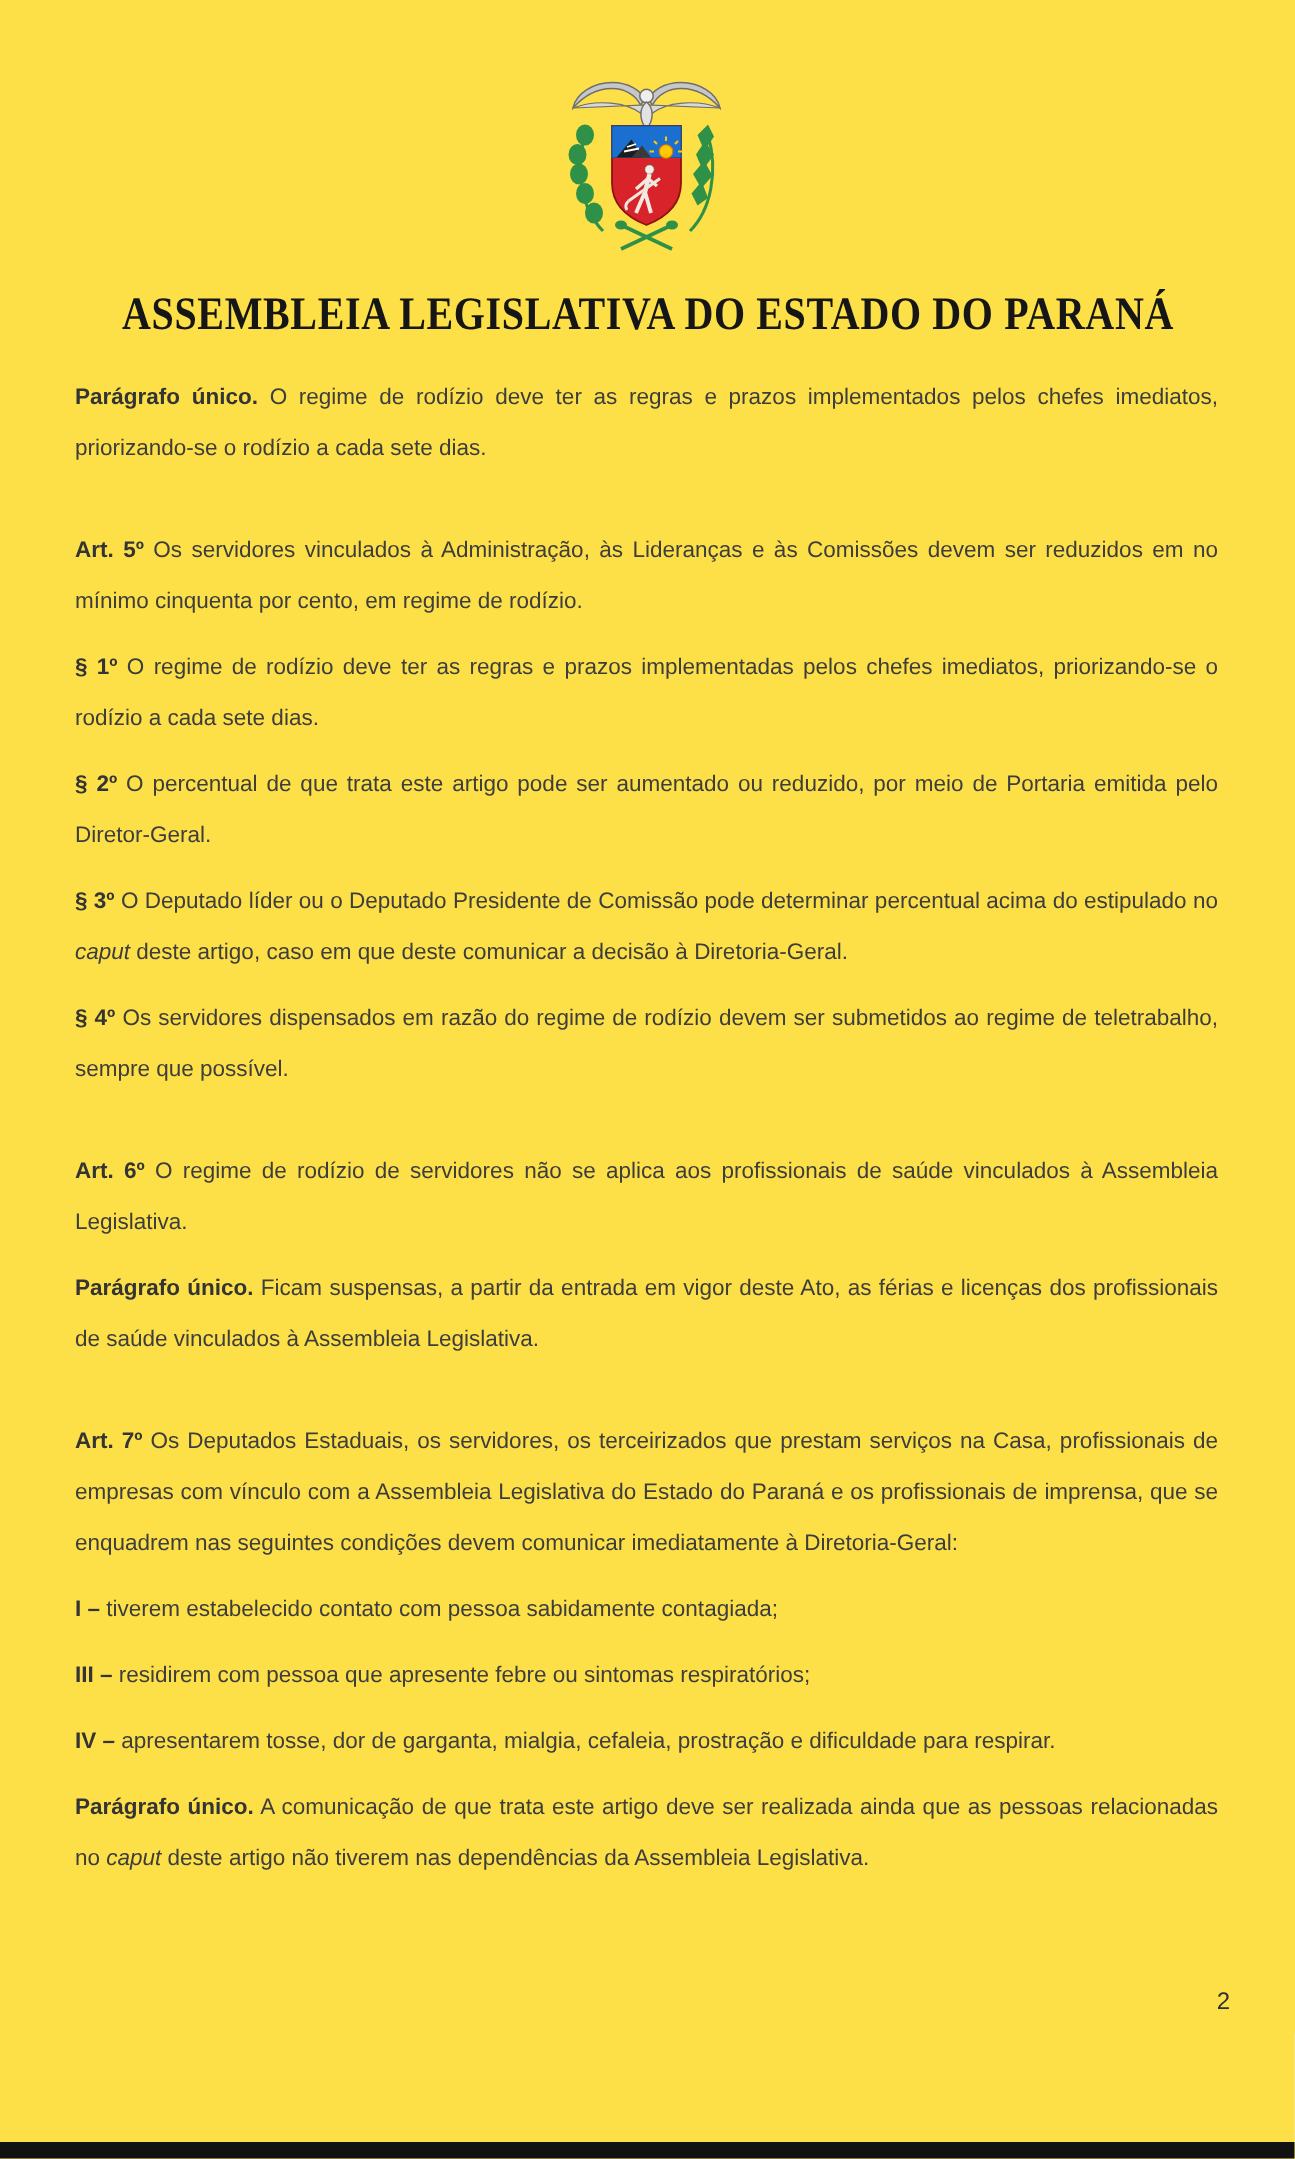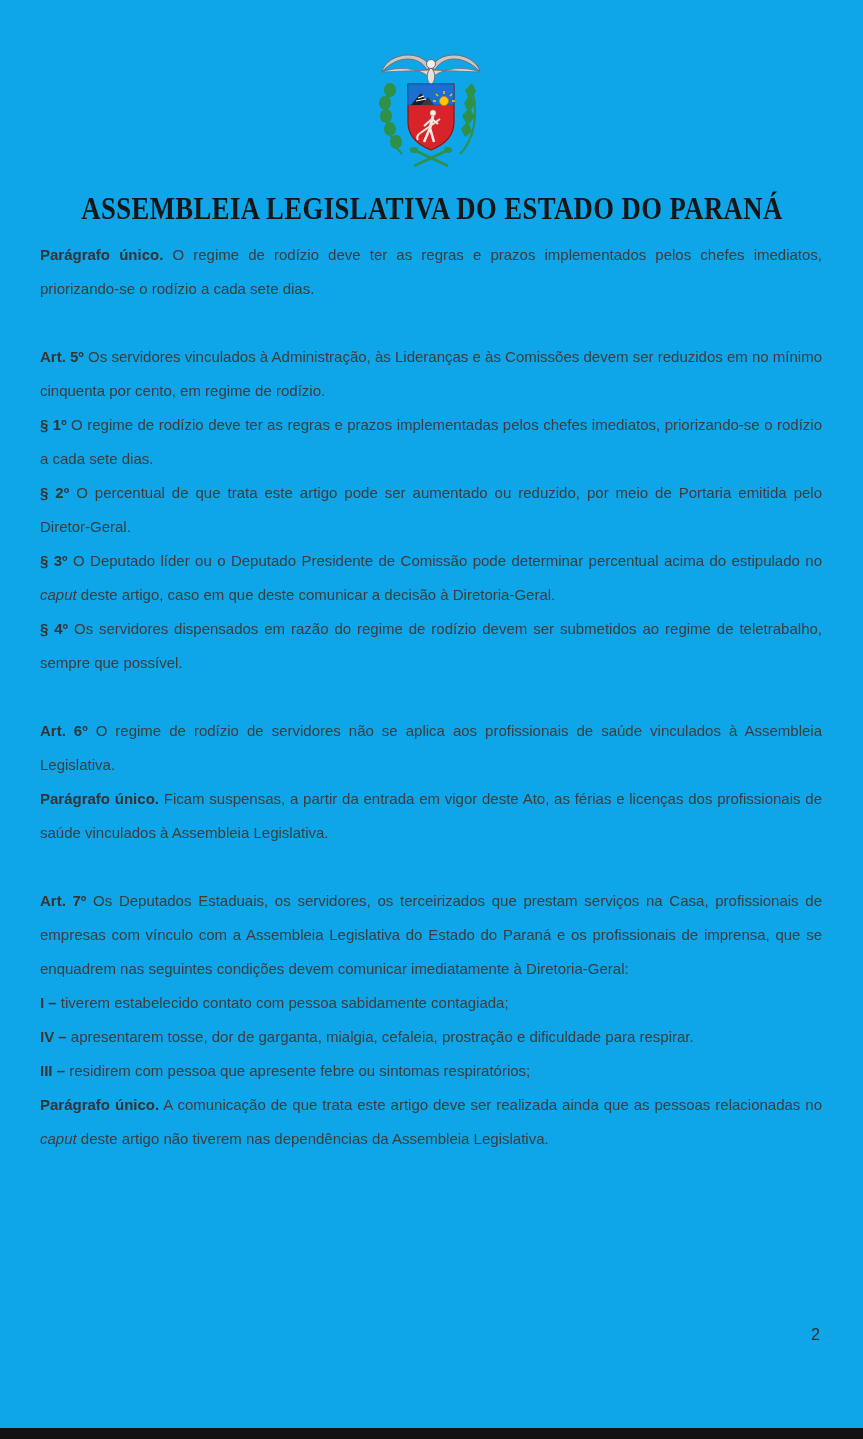--- a/index.html
+++ b/index.html
@@ -5,21 +5,21 @@
   html, body { margin: 0; padding: 0; }
   body {
     width: 863px; height: 1439px;
     background: #f4f4f4;
     font-family: "Liberation Sans", sans-serif;
     position: relative;
     overflow: hidden;
   }
   .page {
     position: absolute; inset: 0;
-    background: #0ea5e9;
+    background: #fde047;
   }
   .arms {
     position: absolute;
     left: 374px; top: 52px;
     width: 114px; height: 122px;
   }
   .doc-title {
     position: absolute;
     top: 170px; left: 50%;
     transform: translateX(-50%) scaleX(0.86);
@@ -32,21 +32,21 @@
     color: #161616;
   }
   .content {
     position: absolute;
     left: 40px; right: 41px; top: 238px;
     font-size: 15px;
     line-height: 34px;
     color: #3d3d3d;
     text-align: justify;
   }
-  .content p { margin: 0; }
+  .content p { margin: 10px; }
   .content p.gap { margin-top: 34px; }
   .content b { font-weight: 700; color: #343434; }
   .content i { }
   .page-number {
     position: absolute;
     right: 43px; top: 1326px;
     font-size: 16px;
     color: #2e2e2e;
   }
   .bottom-bar {
@@ -122,23 +122,23 @@
 
     <p class="gap"><b>Art. 6º</b><span> O regime de rodízio de servidores não se aplica aos profissionais de saúde vinculados à Assembleia Legislativa.</span></p>
 
     <p><b>Parágrafo único.</b><span> Ficam suspensas, a partir da entrada em vigor deste Ato, as férias e licenças dos profissionais de saúde vinculados à Assembleia Legislativa.</span></p>
 
     <p class="gap"><b>Art. 7º</b><span> Os Deputados Estaduais, os servidores, os terceirizados que prestam serviços na Casa, profissionais de empresas com vínculo com a Assembleia Legislativa do Estado do Paraná e os profissionais de imprensa, que se enquadrem nas seguintes condições devem comunicar imediatamente à Diretoria-Geral:</span></p>
 
     <p><b>I –</b><span> tiverem estabelecido contato com pessoa sabidamente contagiada;</span></p>
 
 
+    <p><b>III –</b><span> residirem com pessoa que apresente febre ou sintomas respiratórios;</span></p>
+
     <p><b>IV –</b><span> apresentarem tosse, dor de garganta, mialgia, cefaleia, prostração e dificuldade para respirar.</span></p>
-
-    <p><b>III –</b><span> residirem com pessoa que apresente febre ou sintomas respiratórios;</span></p>
 
     <p><b>Parágrafo único.</b><span> A comunicação de que trata este artigo deve ser realizada ainda que as pessoas relacionadas no </span><i>caput</i><span> deste artigo não tiverem nas dependências da Assembleia Legislativa.</span></p>
 
   </main>
 
   <div class="page-number">2</div>
 
   <div class="bottom-bar"></div>
 
 </div>

